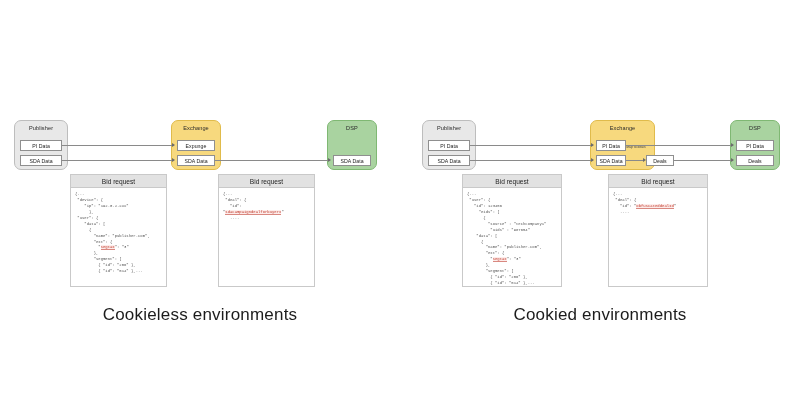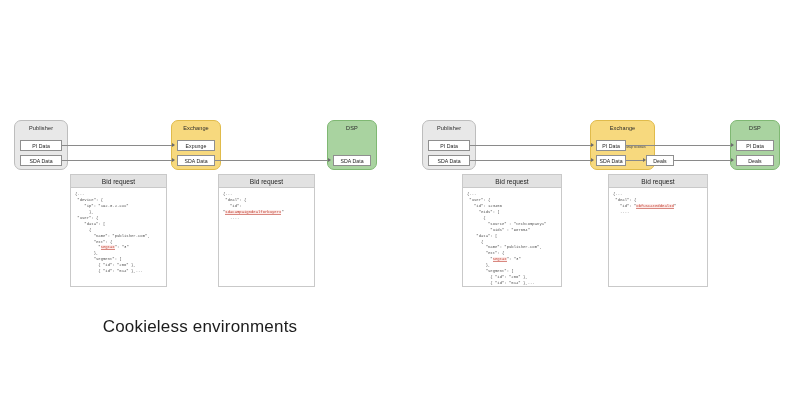--- a/index.html
+++ b/index.html
@@ -119,21 +119,21 @@
   }
   .hl {
     color: #c0392b;
     border-bottom: 1px solid #d98880;
     background: #fdecea;
   }
 
   
   .caption {
     position: absolute;
-    top: 317px;
+    top: 305px;
     width: 400px;
     text-align: center;
     font-size: 17px;
     color: #1c1c1c;
     letter-spacing: 0.2px;
   }
 </style>
 </head>
 <body>
 
@@ -217,13 +217,14 @@
   <div class="card" style="left:62px; top:174px; width:100px; height:113px;">
     <div class="card-header">Bid request</div>
     <div class="card-body"><div>{...</div><div> "user": {</div><div>   "id": 123456</div><div>     "eids": [</div><div>       {</div><div>         "source" : "techcompany1"</div><div>          "uids" : "987654"</div><div>    "data": [</div><div>      {</div><div>        "name": "publisher.com",</div><div>        "ext": {</div><div>          "<span class="hl">segtax</span>": "3"</div><div>        },</div><div>        "segment": [</div><div>          { "id": "206" },</div><div>          { "id": "514" },...</div></div>
   </div>
 
   <div class="card" style="left:208px; top:174px; width:100px; height:113px;">
     <div class="card-header">Bid request</div>
     <div class="card-body"><div>{...</div><div> "deal": {</div><div>   "id": "<span class="hl">obfuscateddealId</span>"</div><div>   ....</div></div>
   </div>
 
+  <div class="caption">Cookied environments</div>
 </div>
 
 </body></html>

